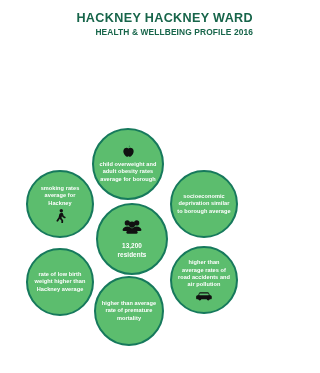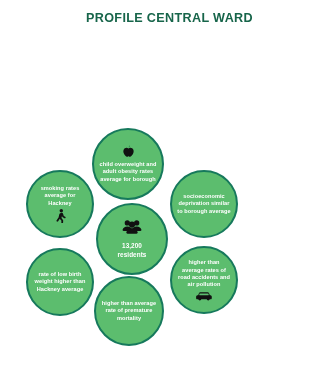--- a/index.html
+++ b/index.html
@@ -96,21 +96,22 @@
 
   .icon-top    { margin-bottom: 2px; }
   .icon-people { margin-bottom: 1px; }
   .icon-walk   { margin-top: 2px; }
   .icon-car    { margin-top: 3px; }
 </style>
 </head>
 <body>
 
 <div class="header">
-  <div class="title-main">PROFILE CENTRAL WARD</div>
+  <div class="title-main">HACKNEY HACKNEY WARD</div>
+  <div class="title-sub">HEALTH &amp; WELLBEING PROFILE 2016</div>
 </div>
 
 <div class="diagram">
 
   <div class="bubble b-top">
     <span class="icon icon-top">
       <svg width="13" height="14" viewBox="0 0 24 26">
         <path d="M12.6 5.2c-.4-1.9.4-3.6 2.1-4.6.5 1.9-.3 3.7-2.1 4.6z" fill="#2f8f4e"></path>
         <path d="M12 6.3c1.3-.9 2.6-1.3 3.9-1.2 2.1.1 3.9 1.4 4.9 3.3 1.1 2.1 1 4.9-.2 7.6-1.1 2.5-2.9 4.6-4.6 5.4-1.1.5-2.1.4-3.1-.1-.6-.3-1.2-.3-1.8 0-1 .5-2 .6-3.1.1-1.7-.8-3.5-2.9-4.6-5.4-1.2-2.7-1.3-5.5-.2-7.6 1-1.9 2.8-3.2 4.9-3.3 1.3-.1 2.6.3 3.9 1.2z" fill="#111111"></path>
       </svg>

